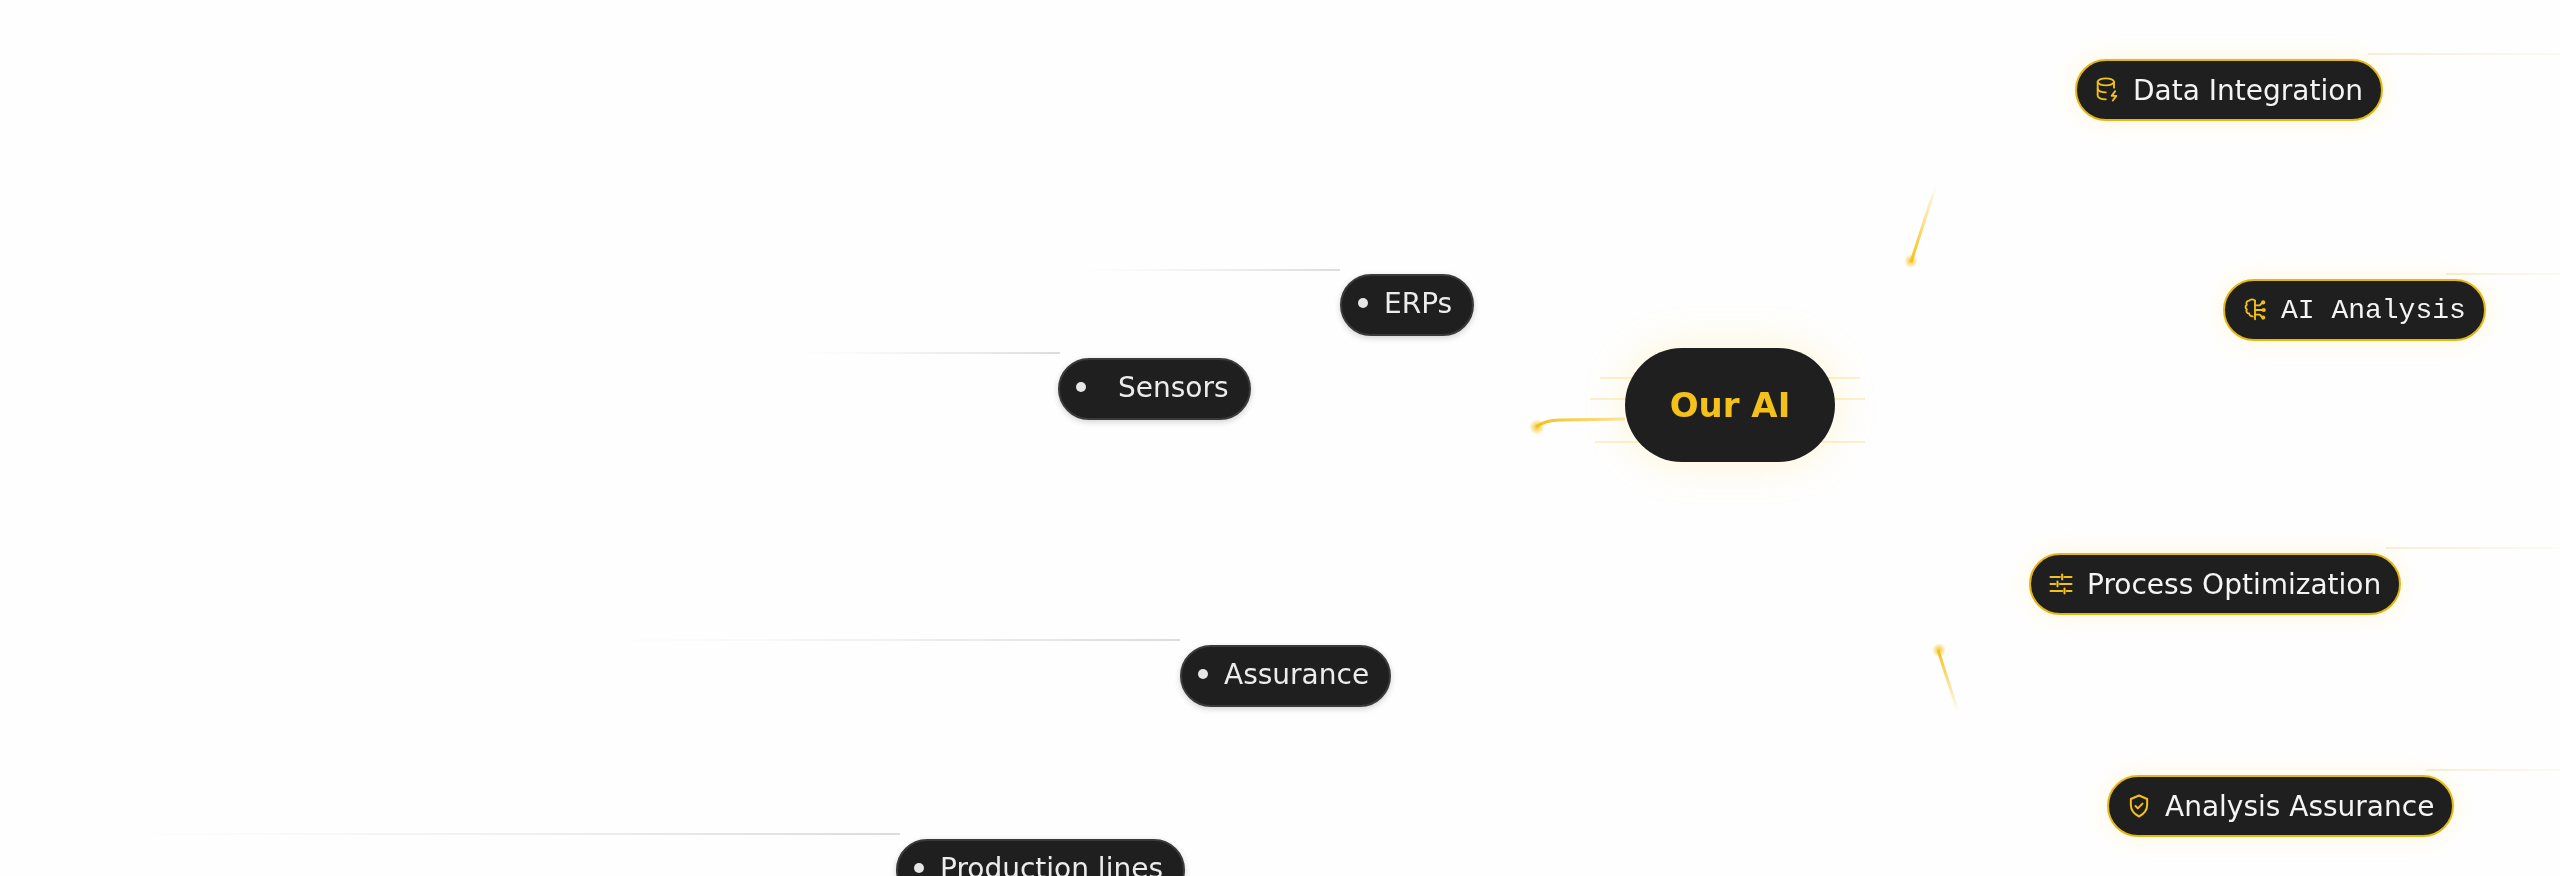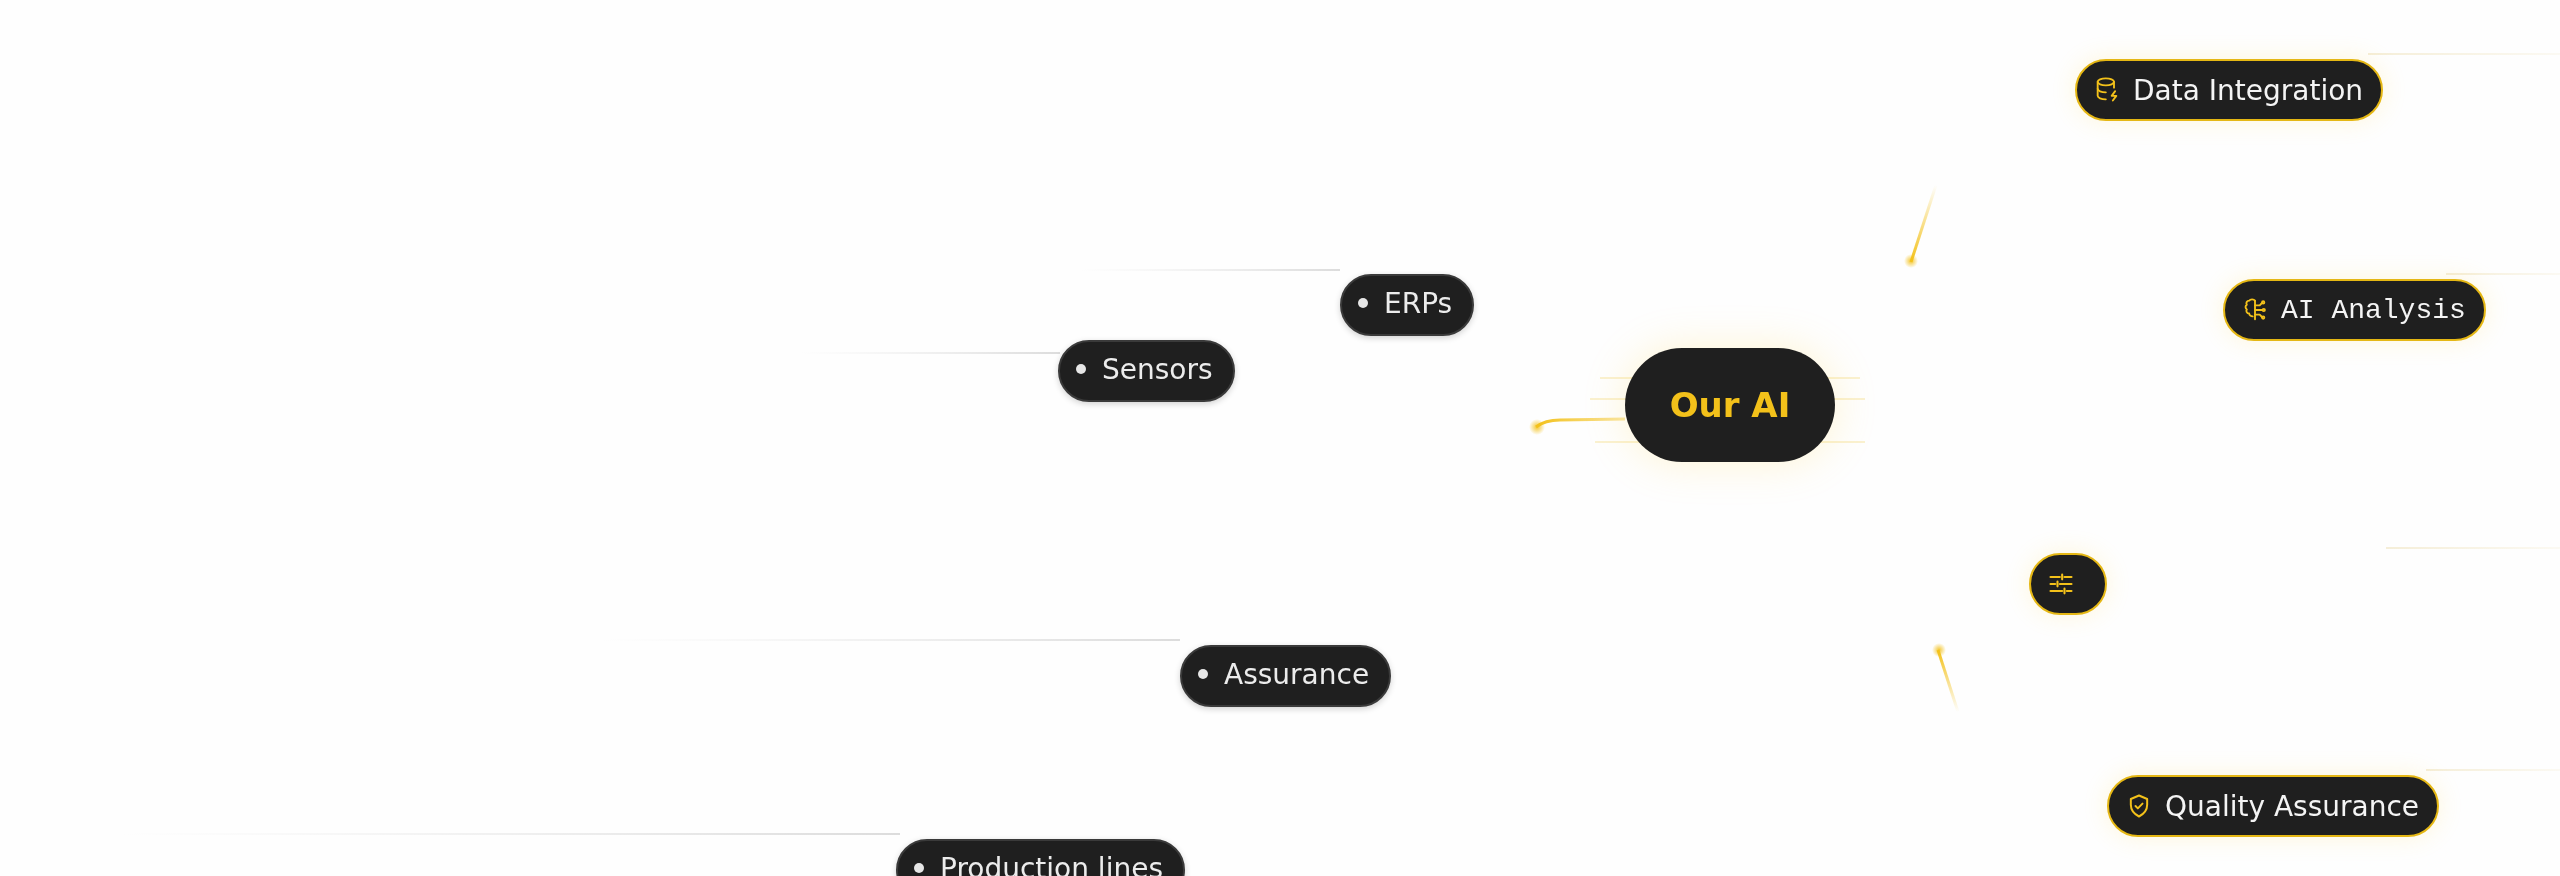--- a/index.html
+++ b/index.html
@@ -93,21 +93,21 @@
 </svg>
 
 <div class="center">
   <span>Our AI</span>
 </div>
 
 <div class="node input" style="left:1340px;top:238px;">
   <span class="dot"></span>
   <span>ERPs</span>
 </div>
-<div class="node input" style="left:1058px;top:304px;">
+<div class="node input" style="left:1058px;top:322px;gap:16px;">
   <span class="dot"></span>
   <span>Sensors</span>
 </div>
 <div class="node input" style="left:1180px;top:609px;">
   <span class="dot"></span>
   <span>Assurance</span>
 </div>
 <div class="node input" style="left:896px;top:803px;">
   <span class="dot"></span>
   <span>Production lines</span>
@@ -141,22 +141,23 @@
   <span>AI Analysis</span>
 </div>
 <div class="node output" style="left:2029px;top:517px;">
   <span class="ico">
     <svg viewBox="0 0 24 24" fill="none" stroke="#f3c11a" stroke-width="1.8" stroke-linecap="round">
       <path d="M3 6h8M15 6h6M13 4v4"></path>
       <path d="M3 12h4M11 12h10M9 10v4"></path>
       <path d="M3 18h10M17 18h4M15 16v4"></path>
     </svg>
   </span>
+  <span>Process Optimization</span>
 </div>
 <div class="node output" style="left:2107px;top:739px;">
   <span class="ico">
     <svg viewBox="0 0 24 24" fill="none" stroke="#f3c11a" stroke-width="1.7" stroke-linecap="round" stroke-linejoin="round">
       <path d="M12 3l7 3v5c0 4.5-3 8-7 10-4-2-7-5.5-7-10V6z"></path>
       <path d="M9 12l2 2 4-4"></path>
     </svg>
   </span>
-  <span>Quality Assurance</span>
+  <span>Analysis Assurance</span>
 </div>
 
 </body></html>

